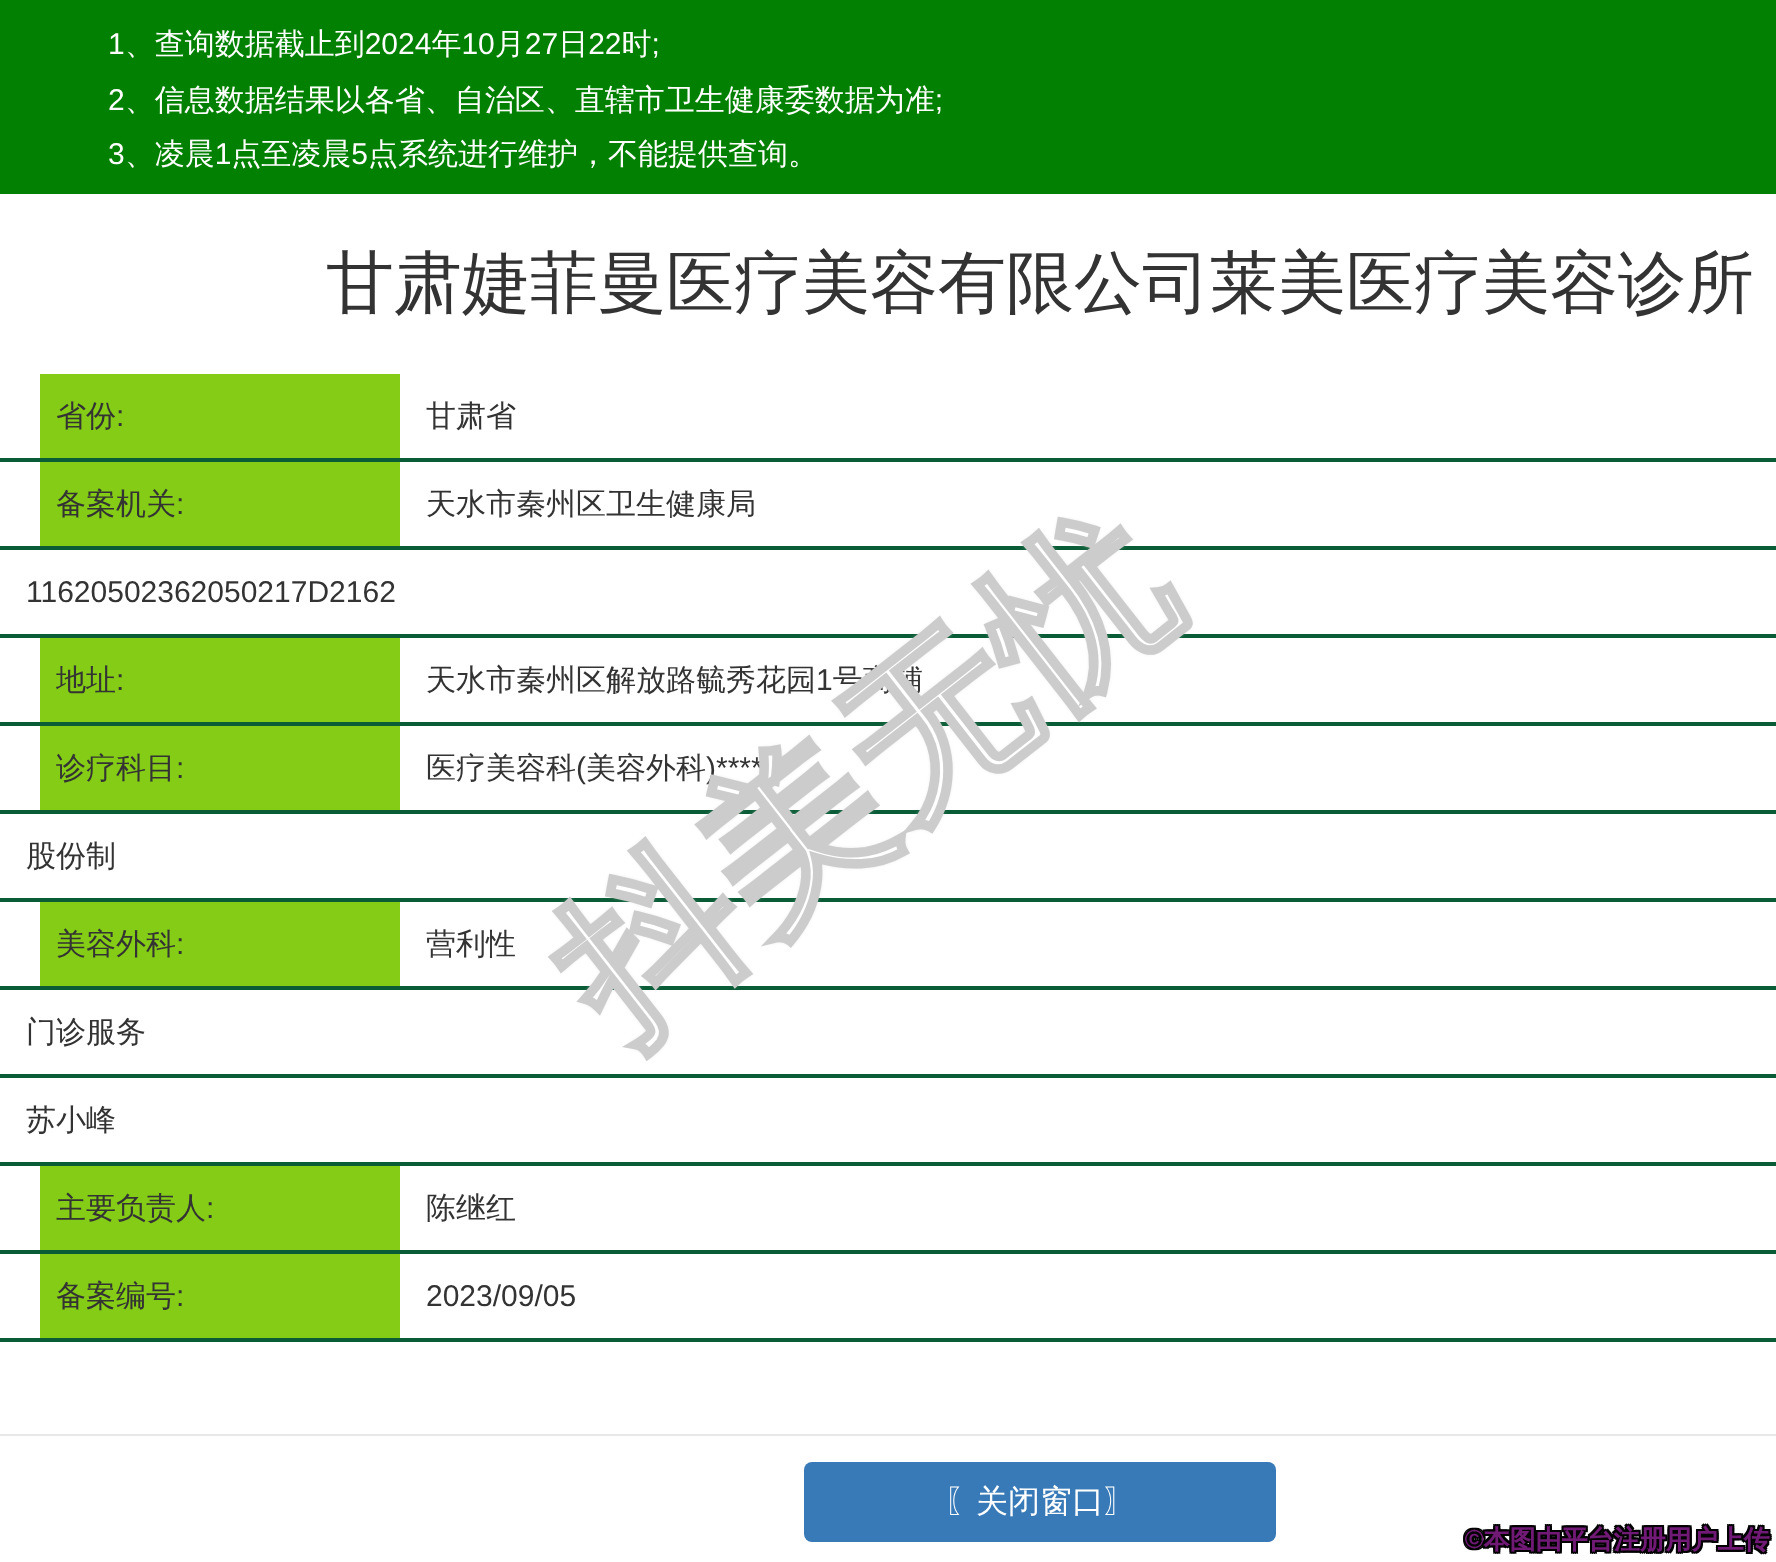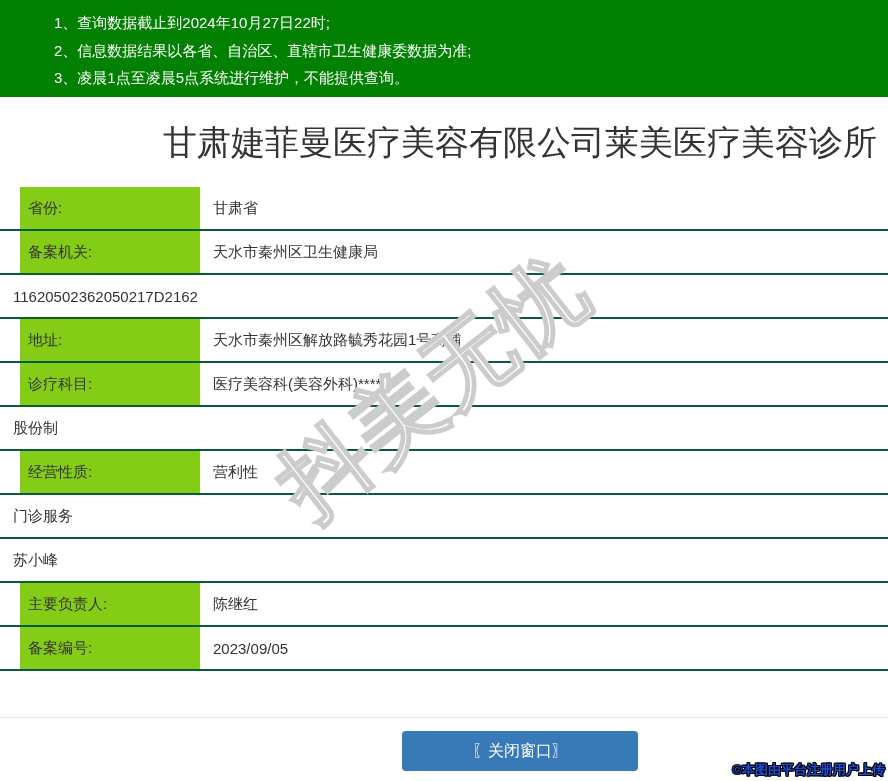--- a/index.html
+++ b/index.html
@@ -100,21 +100,21 @@
     z-index: 5;
   }
 
   
   .copyright {
     position: absolute;
     right: 3px;
     bottom: 2px;
     font-size: 13px;
     font-weight: bold;
-    color: #1d4ed8;
+    color: #701a75;
     text-shadow: -1px -1px 0 #000, 1px -1px 0 #000, -1px 1px 0 #000, 1px 1px 0 #000, 0 1px 0 #000, 0 -1px 0 #000, 1px 0 0 #000, -1px 0 0 #000;
     z-index: 10;
     white-space: nowrap;
   }
 </style>
 </head>
 <body>
 
 <div class="page">
 
@@ -143,21 +143,21 @@
       <div class="row-value">天水市秦州区解放路毓秀花园1号商铺</div>
     </div>
     <div class="table-row">
       <div class="row-label">诊疗科目:</div>
       <div class="row-value">医疗美容科(美容外科)******</div>
     </div>
     <div class="table-row">
       <div class="row-value">股份制</div>
     </div>
     <div class="table-row">
-      <div class="row-label">经营性质:</div>
+      <div class="row-label">美容外科:</div>
       <div class="row-value">营利性</div>
     </div>
     <div class="table-row">
       <div class="row-value">门诊服务</div>
     </div>
     <div class="table-row">
       <div class="row-value">苏小峰</div>
     </div>
     <div class="table-row">
       <div class="row-label">主要负责人:</div>

